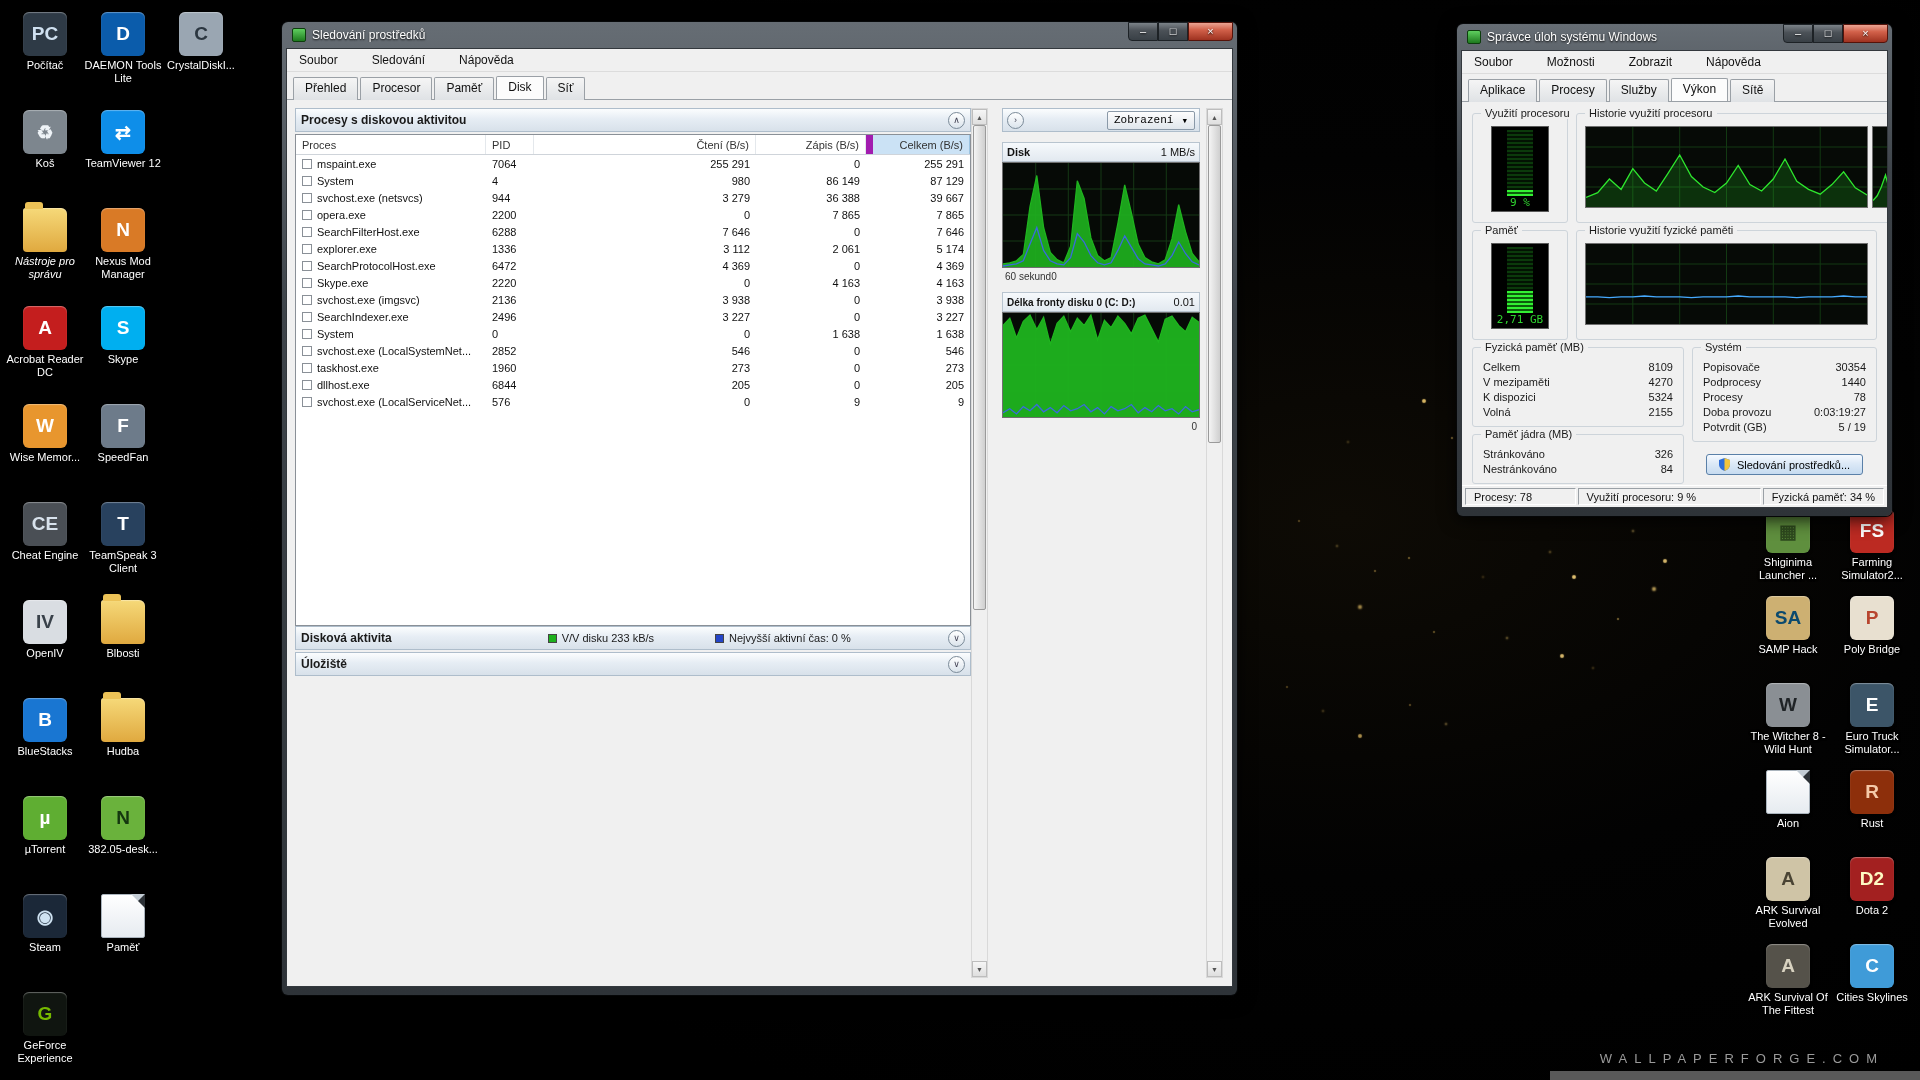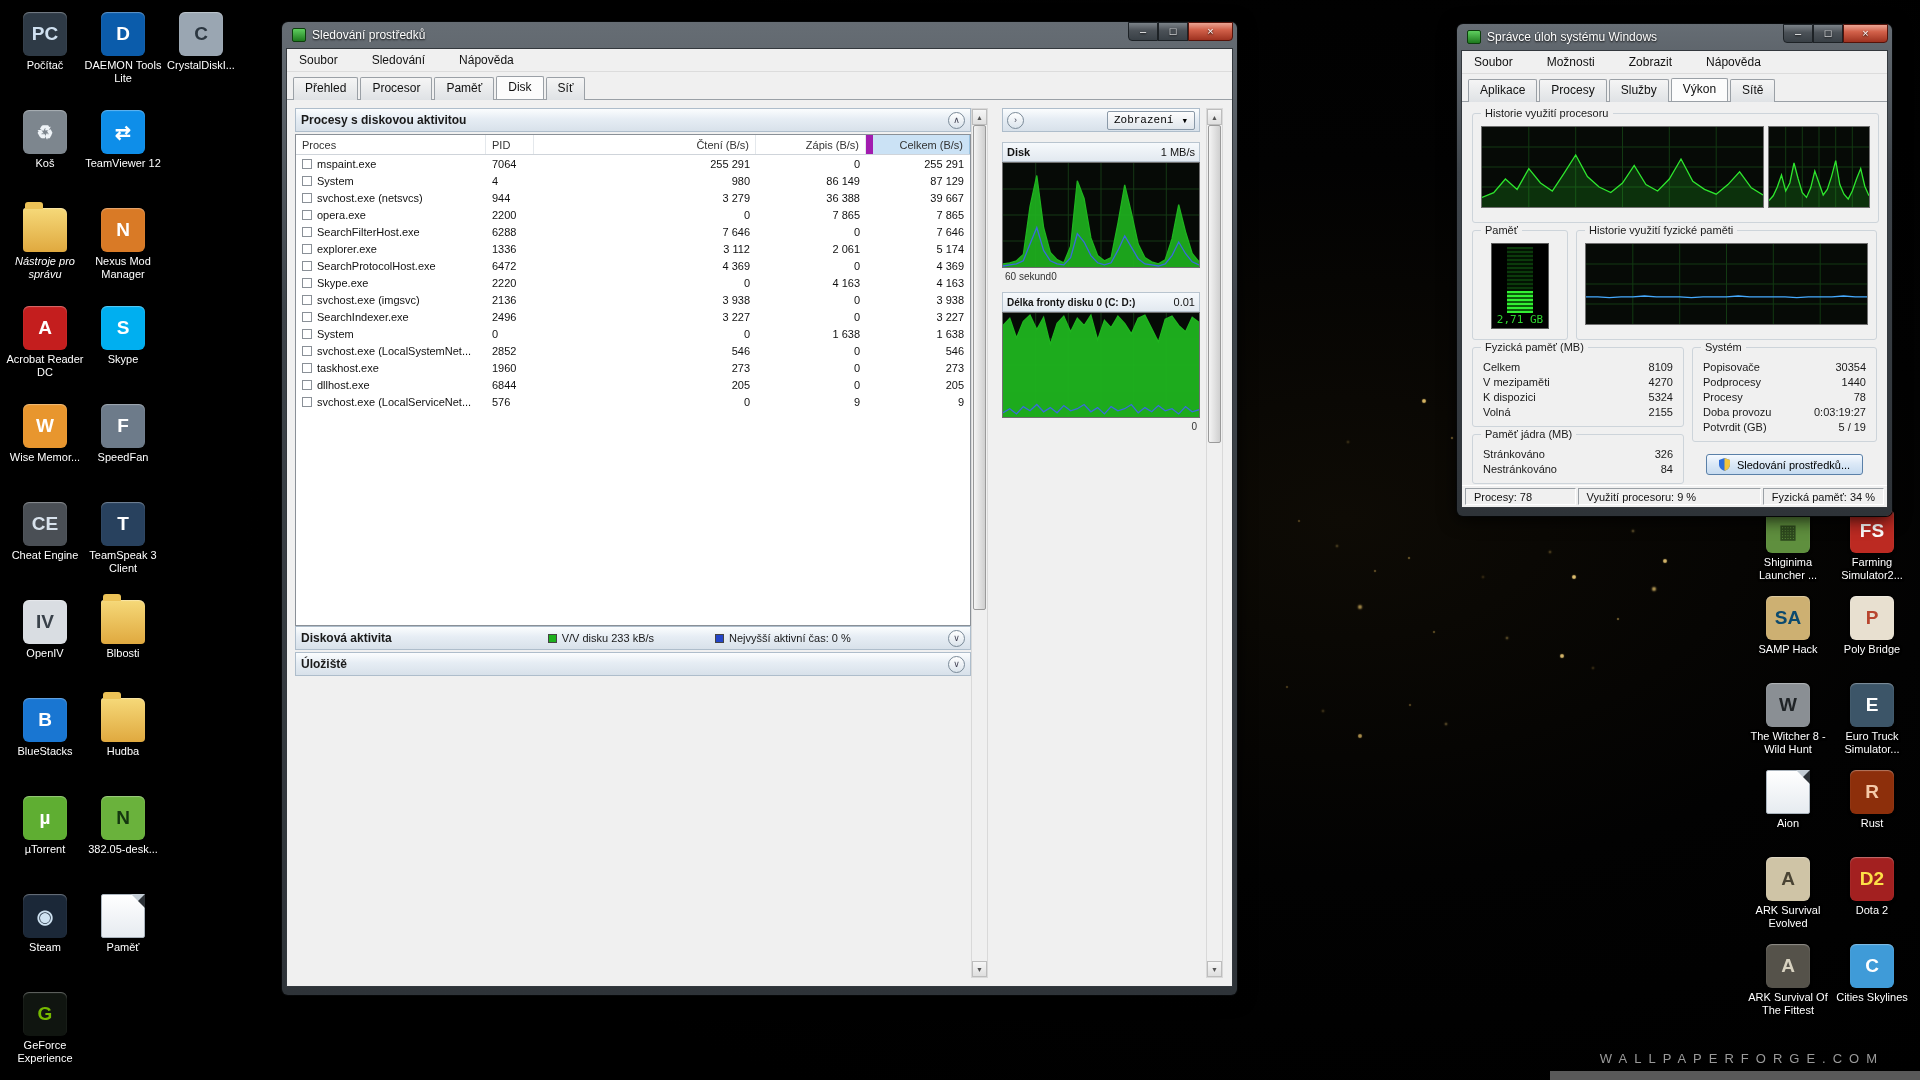--- a/index.html
+++ b/index.html
@@ -324,21 +324,21 @@
         </div>
         <div class="lbl">Rust</div>
       </div>
       <div class="dicon" style="grid-area: 5 / 1;">
         <div class="surf" style="background: rgb(207, 196, 166); color: rgb(74, 68, 52);">
           <span class="glyph">A</span>
         </div>
         <div class="lbl">ARK Survival Evolved</div>
       </div>
       <div class="dicon" style="grid-area: 5 / 2;">
-        <div class="surf" style="background: rgb(163, 32, 32); color: #fde047;">
+        <div class="surf" style="background: rgb(163, 32, 32); color: #fef9c3;">
           <span class="glyph">D2</span>
         </div>
         <div class="lbl">Dota 2</div>
       </div>
       <div class="dicon" style="grid-area: 6 / 1;">
         <div class="surf" style="background: rgb(85, 82, 74); color: rgb(216, 210, 192);">
           <span class="glyph">A</span>
         </div>
         <div class="lbl">ARK Survival Of The Fittest</div>
       </div>
@@ -664,20 +664,29 @@
       <nav class="tabsbar">
 
       <span class="tab">Aplikace</span>
           <span class="tab">Procesy</span>
           <span class="tab">Služby</span>
           <span class="tab active">Výkon</span>
           <span class="tab">Sítě</span>
         </nav>
       <div class="tm-content">
         <div class="tm-row">
+          <div class="gbox g-cpu">
+            <span class="glabel">Využití procesoru</span>
+            <div class="gauge">
+                <div class="g-bar">
+                  <div class="g-fill" style="height:9%"></div>
+                </div>
+                <div class="g-label">9 %</div>
+              </div>
+          </div>
           <div class="gbox hist">
             <span class="glabel">Historie využití procesoru</span>
             <div class="multi">
                 <div class="chartbox"><svg xmlns="http://www.w3.org/2000/svg" width="281" height="80">
                     <rect width="281" height="80" fill="#060a06"></rect>
                     <line x1="46.8" y1="0" x2="46.8" y2="80" stroke="#123912" stroke-width="1"></line>
                     <line x1="93.7" y1="0" x2="93.7" y2="80" stroke="#123912" stroke-width="1"></line>
                     <line x1="140.5" y1="0" x2="140.5" y2="80" stroke="#123912" stroke-width="1"></line>
                     <line x1="187.3" y1="0" x2="187.3" y2="80" stroke="#123912" stroke-width="1"></line>
                     <line x1="234.2" y1="0" x2="234.2" y2="80" stroke="#123912" stroke-width="1"></line>

